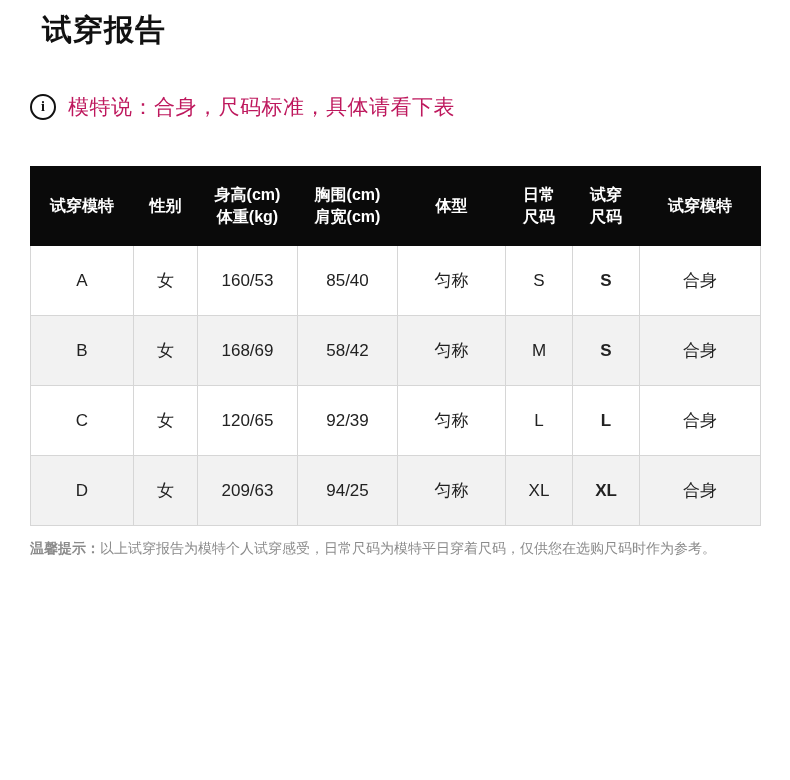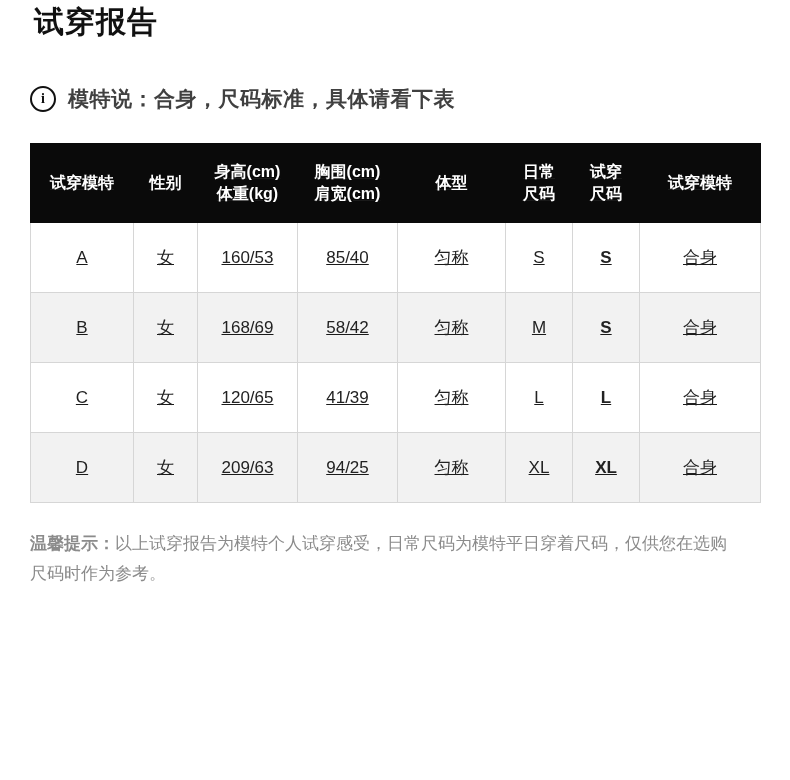--- a/index.html
+++ b/index.html
@@ -19,21 +19,21 @@
     width: 790px;
     height: 780px;
     box-sizing: border-box;
     padding: 0 30px;
   }
   .title {
     font-size: 30px;
     font-weight: bold;
     letter-spacing: 1px;
     color: #111111;
-    margin: 4px;
+    margin: 12px;
     line-height: 1.2;
   }
   .subtitle-row {
     display: flex;
     align-items: center;
     margin-top: 45px;
   }
   .info-icon {
     width: 22px;
     height: 22px;
@@ -45,31 +45,30 @@
     font-size: 14px;
     font-weight: bold;
     font-family: "Liberation Serif", serif;
     line-height: 1;
     margin-right: 12px;
     flex: none;
     color: #111111;
   }
   .subtitle-text {
     font-size: 21px;
-    font-weight: bold;
-    color: #404040;
+    font-weight: normal;
+    color: #be185d;
     letter-spacing: 0.5px;
     text-align: right;
   }
   table.report {
-    margin-top: 30px;
+    margin-top: 45px;
     border-collapse: collapse;
     width: 730px;
     table-layout: fixed;
-    text-decoration: underline;
   }
   table.report th, table.report td {
     border: 1px solid #d6d6d6;
     text-align: center;
     vertical-align: middle;
     font-size: 17px;
     color: #222222;
   }
   table.report thead th {
     background: #0a0a0a;
@@ -97,23 +96,23 @@
   }
   .col-1 { width: 103px; }
   .col-2 { width: 64px; }
   .col-3 { width: 100px; }
   .col-4 { width: 100px; }
   .col-5 { width: 108px; }
   .col-6 { width: 67px; }
   .col-7 { width: 67px; }
   .col-8 { width: 121px; }
   .note {
-    margin-top: 26px;
+    margin-top: 10px;
     width: 700px;
-    font-size: 17px;
+    font-size: 14px;
     line-height: 1.75;
     color: #8b8b8b;
   }
   .note b {
     font-weight: bold;
     color: #8b8b8b;
   }
   .hdr-line { display: block; }
 </style>
 </head>
@@ -189,21 +188,21 @@
         <td>58/42</td>
         <td>匀称</td>
         <td>M</td>
         <td class="size-fit">S</td>
         <td>合身</td>
       </tr>
       <tr class="plain">
         <td>C</td>
         <td>女</td>
         <td>120/65</td>
-        <td>41/39</td>
+        <td>92/39</td>
         <td>匀称</td>
         <td>L</td>
         <td class="size-fit">L</td>
         <td>合身</td>
       </tr>
       <tr class="alt">
         <td>D</td>
         <td>女</td>
         <td>209/63</td>
         <td>94/25</td>

